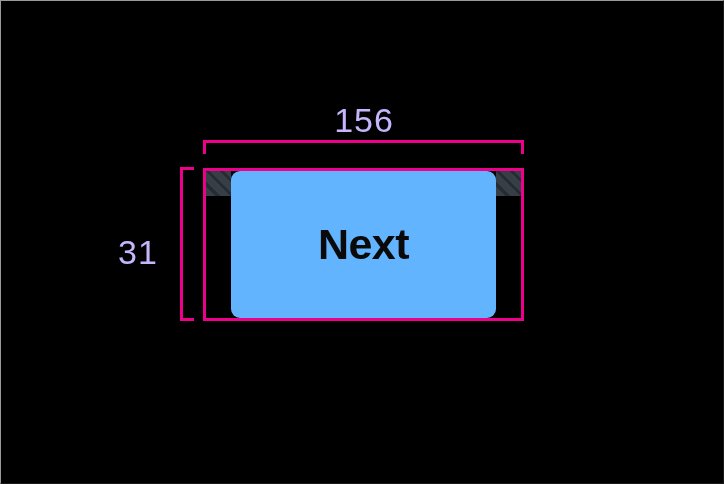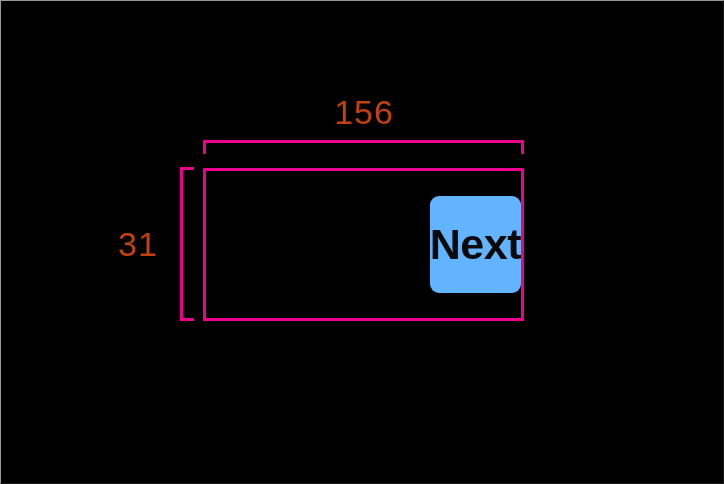--- a/index.html
+++ b/index.html
@@ -19,28 +19,29 @@
     border-left: 1px solid #9a9a9a;
     border-right: 1px solid #1a1a1a;
     border-bottom: 1px solid #1a1a1a;
     font-family: "Liberation Sans", sans-serif;
     -webkit-font-smoothing: antialiased;
   }
 
   
   .dim-label {
     position: absolute;
-    color: #c2410c;
+    color: #c4b5fd;
     font-family: "Liberation Sans", sans-serif;
     font-size: 34px;
     font-weight: 400;
     letter-spacing: 1px;
     line-height: 1;
     white-space: nowrap;
     user-select: none;
+    margin-top: 8px;
   }
   #label-width {
     left: 203px;
     top: 94px;
     width: 320px;
     text-align: center;
   }
   #label-height {
     left: 108px;
     top: 226px;
@@ -83,22 +84,21 @@
     height: 153px;
     border: 3px solid #ec008c;
     box-sizing: border-box;
     background: #000000;
   }
   #element-inner {
     position: absolute;
     inset: 0;
     overflow: hidden;
     display: flex;
-    flex-direction: column;
-    align-items: flex-end;
+    flex-direction: row;
   }
 
   
   .hatch-band {
     height: 25px;
     flex: 0 0 25px;
     background-color: #383e46;
     background-image: repeating-linear-gradient(
       45deg,
       #383e46 0px,

